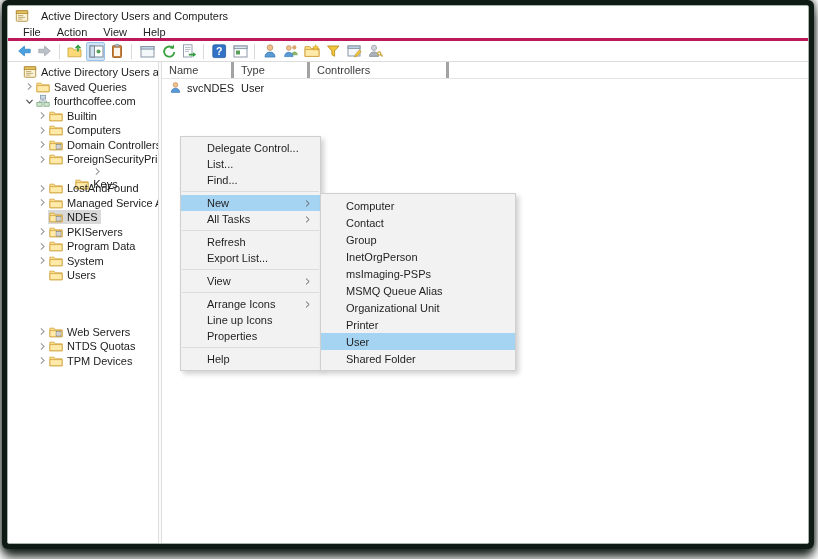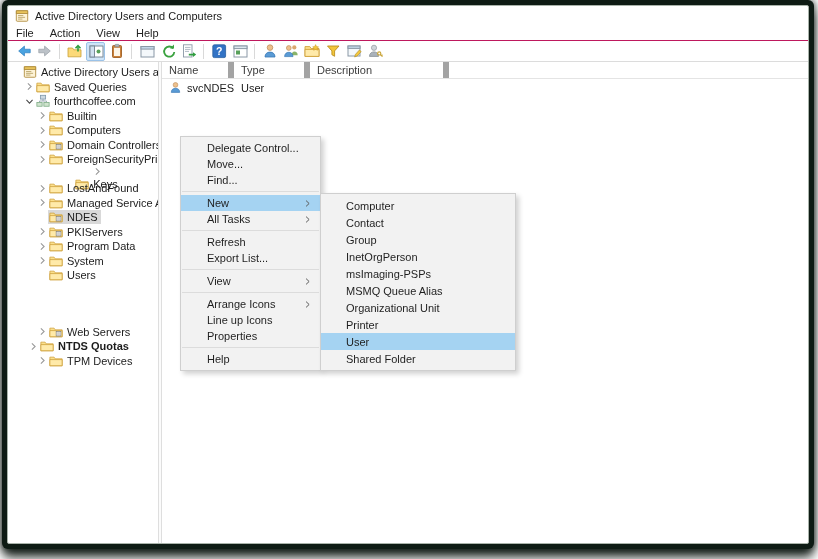--- a/index.html
+++ b/index.html
@@ -8,42 +8,42 @@
   .stage { position: relative; width: 818px; height: 559px; background: #fff; overflow: hidden; }
 
   .app {
     position: absolute; top: 5px; left: 7px; right: 9px; bottom: 15px;
     background: var(--win-bg, #fff);
     border: 1px solid #a9b3aa; border-radius: 2px;
     box-shadow: 0 0 0 5px #0e1b14, 0 9px 11px 4px rgba(9,19,13,.9), 0 0 7px 6px rgba(9,19,13,.65);
     display: flex; flex-direction: column; overflow: hidden;
   }
 
-  .titlebar { height: 19px; display: flex; align-items: center; gap: 6px; padding-left: 7px; font-size: 11px; color: #1a1a1a; flex: none; }
-  .menubar { height: 16px; display: flex; align-items: center; padding-left: 0; font-size: 11px; color: #222; border-bottom: 1px solid #be185d; flex: none; }
+  .titlebar { height: 19px; display: flex; align-items: center; gap: 12px; padding-left: 7px; font-size: 11px; color: #1a1a1a; flex: none; }
+  .menubar { height: 16px; display: flex; align-items: center; padding-left: 7px; font-size: 11px; color: #222; border-bottom: 3px solid #be185d; flex: none; }
   .mbitem { padding: 1px 8px; cursor: default; }
 
   .toolbar { height: 21px; display: flex; align-items: center; gap: 2px; padding-left: 6px; border-bottom: 1px solid #dcdcdc; flex: none; }
   .tbtn { width: 19px; height: 19px; display: flex; align-items: center; justify-content: center; border-radius: 2px; border: 1px solid transparent; }
   .tbtn.pressed { background: var(--pressed-bg, #cfe4f7); border-color: #9ac2e8; }
   .tsep { width: 1px; height: 15px; background: #d9d9d9; margin: 0 3px; }
 
   .main { flex: 1; display: flex; min-height: 0; }
   .tree { width: 150px; overflow: hidden; padding-top: 3px; font-size: 11px; color: #1c1c1c; }
   .trow { display: flex; align-items: center; height: 14.5px; white-space: nowrap; }
   .chev { width: 11px; height: 10px; display: inline-flex; align-items: center; justify-content: center; flex: none; }
   .nodebody { display: inline-flex; align-items: center; gap: 4px; padding: 0 3px 0 1px; height: 14px; }
   .nodebody.sel { background: var(--tree-sel, #d9d9d9); }
   .ticon { width: 14px; height: 14px; display: inline-flex; flex: none; }
 
   .splitter { width: 4px; flex: none; background: #fbfbfb; border-left: 1px solid #dedede; border-right: 1px solid #dedede; }
 
   .list { flex: 1; display: flex; flex-direction: column; font-size: 11px; color: #1c1c1c; min-width: 0; }
   .lheader { display: flex; height: 17px; border-bottom: 1px solid #e4e4e4; color: #3c3c3c; flex: none; }
-  .hcell { padding: 2px 0 0 7px; border-right: 6px solid #a3a3a3; }
+  .hcell { padding: 2px 0 0 7px; border-right: 3px solid #a3a3a3; }
   .hfill { flex: 1; }
   .lrow { display: flex; align-items: center; height: 17px; }
   .lcell { padding-left: 7px; display: flex; align-items: center; gap: 4px; overflow: hidden; }
 
   .menu { position: absolute; background: var(--menu-bg, #f2f2f2); border: 1px solid #cfcfcf; box-shadow: 3px 3px 5px rgba(0,0,0,.18); padding: 3px 0; font-size: 11px; color: #1f1f1f; }
   .ctx { left: 180px; top: 136px; width: 141px; }
   .sub { left: 320px; top: 193px; width: 196px; }
   .mitem { height: 16px; display: flex; align-items: center; padding: 0 8px 0 26px; position: relative; }
   .sub .mitem { height: 17px; padding-left: 25px; }
   .mitem.hl { background: var(--menu-hl, #a5d3f2); }
@@ -432,21 +432,21 @@
                 <svg width="14" height="14" viewBox="0 0 16 16" xmlns="http://www.w3.org/2000/svg">
                   <path d="M1 3.6h4.8l1.4 1.9H15v8H1z" fill="#fbdf8a" stroke="#cfa13c" stroke-width=".9"></path>
                   <path d="M1 6.4h14v7H1z" fill="#ffeaa9" stroke="#cfa13c" stroke-width=".9"></path>
                   <rect x="8.2" y="7.4" width="5.4" height="5.2" fill="#fdfdfd" stroke="#7d7d7d" stroke-width=".8"></rect>
                   <path d="M9.3 8.9h3.2M9.3 10.2h3.2M9.3 11.5h3.2" stroke="#9a9a9a" stroke-width=".7"></path>
                 </svg>
               </span>
               <span>Web Servers</span>
             </span>
           </div>
-          <div class="trow" style="padding-left: 20px; font-weight: bold;">
+          <div class="trow" style="padding-left: 29px;">
             <span class="chev">
               <svg width="9" height="9" viewBox="0 0 10 10" xmlns="http://www.w3.org/2000/svg">
                 <polyline points="3.2,1.6 6.8,5 3.2,8.4" fill="none" stroke="#9a9a9a" stroke-width="1.2"></polyline>
               </svg>
             </span>
             <span class="nodebody">
               <span class="ticon">
                 <svg width="14" height="14" viewBox="0 0 16 16" xmlns="http://www.w3.org/2000/svg">
                   <path d="M1 3.6h4.8l1.4 1.9H15v8H1z" fill="#fbdf8a" stroke="#cfa13c" stroke-width=".9"></path>
                   <path d="M1 6.4h14v7H1z" fill="#ffeaa9" stroke="#cfa13c" stroke-width=".9"></path>
@@ -470,21 +470,21 @@
               </span>
               <span>TPM Devices</span>
             </span>
           </div>
         </div>
       <div class="splitter"></div>
       <div class="list">
         <div class="lheader" id="listHeader">
             <div class="hcell" style="width: 72px;">Name</div>
             <div class="hcell" style="width: 76px;">Type</div>
-            <div class="hcell" style="width: 139px;">Description</div>
+            <div class="hcell" style="width: 139px;">Controllers</div>
             <div class="hfill"></div>
           </div>
         <div id="listRows">
             <div class="lrow">
               <div class="lcell" style="width: 72px; justify-content: space-between;">
                 <span class="ticon">
                   <svg width="13" height="13" viewBox="0 0 16 16" xmlns="http://www.w3.org/2000/svg">
                     <circle cx="8" cy="4.8" r="2.9" fill="#edc08c" stroke="#c09060" stroke-width=".8"></circle>
                     <path d="M2.8 14c0-3.4 2.3-5 5.2-5s5.2 1.6 5.2 5z" fill="#5a9bd5" stroke="#3a78b5" stroke-width=".8"></path>
                   </svg>
@@ -500,21 +500,21 @@
             </div>
           </div>
       </div>
     </div>
   </div>
   <div class="menu ctx" id="ctxMenu">
       <div class="mitem">
         <span>Delegate Control...</span>
       </div>
       <div class="mitem">
-        <span>Move...</span>
+        <span>List...</span>
       </div>
       <div class="mitem">
         <span>Find...</span>
       </div>
       <div class="msep"></div>
       <div class="mitem hl">
         <span>New</span>
         <span class="marrow">
           <svg width="9" height="9" viewBox="0 0 10 10" xmlns="http://www.w3.org/2000/svg">
             <polyline points="3.4,1.8 6.8,5 3.4,8.2" fill="none" stroke="#5a5a5a" stroke-width="1.1"></polyline>

